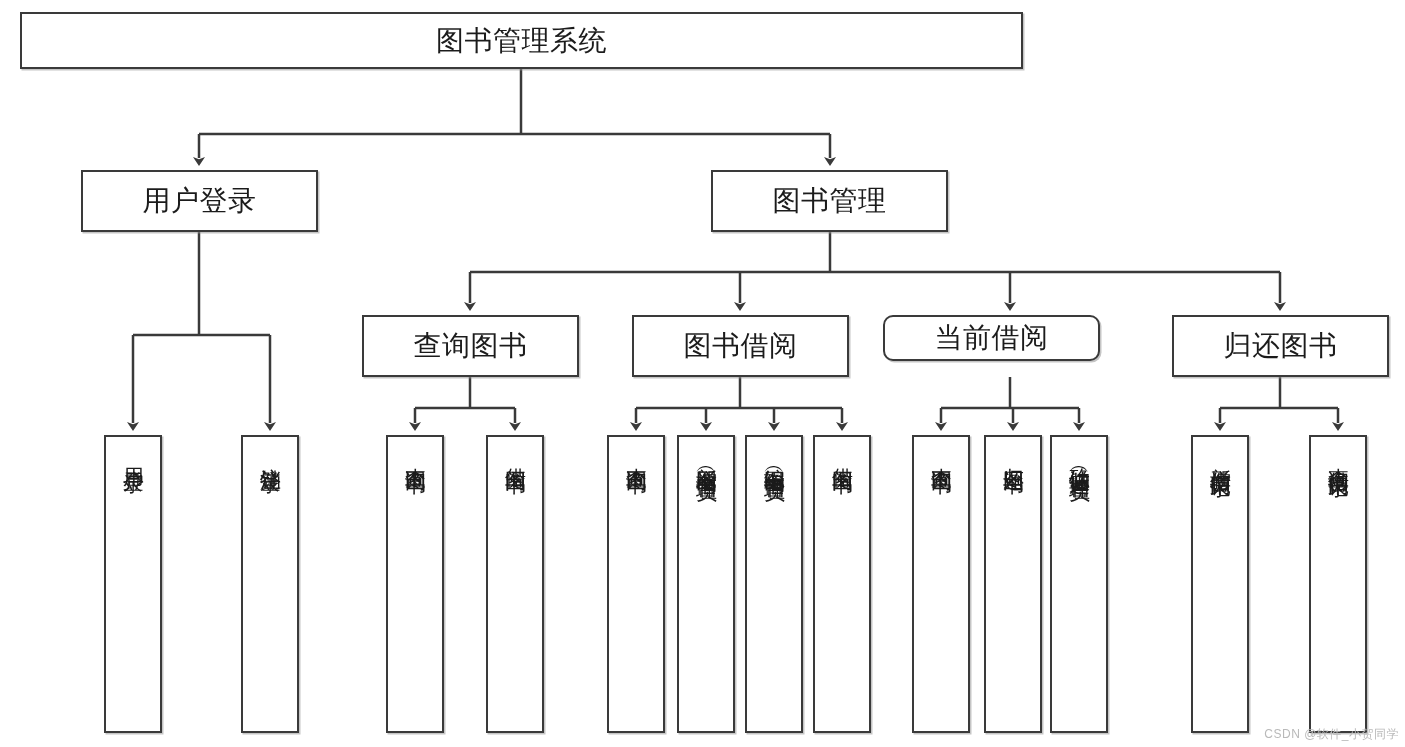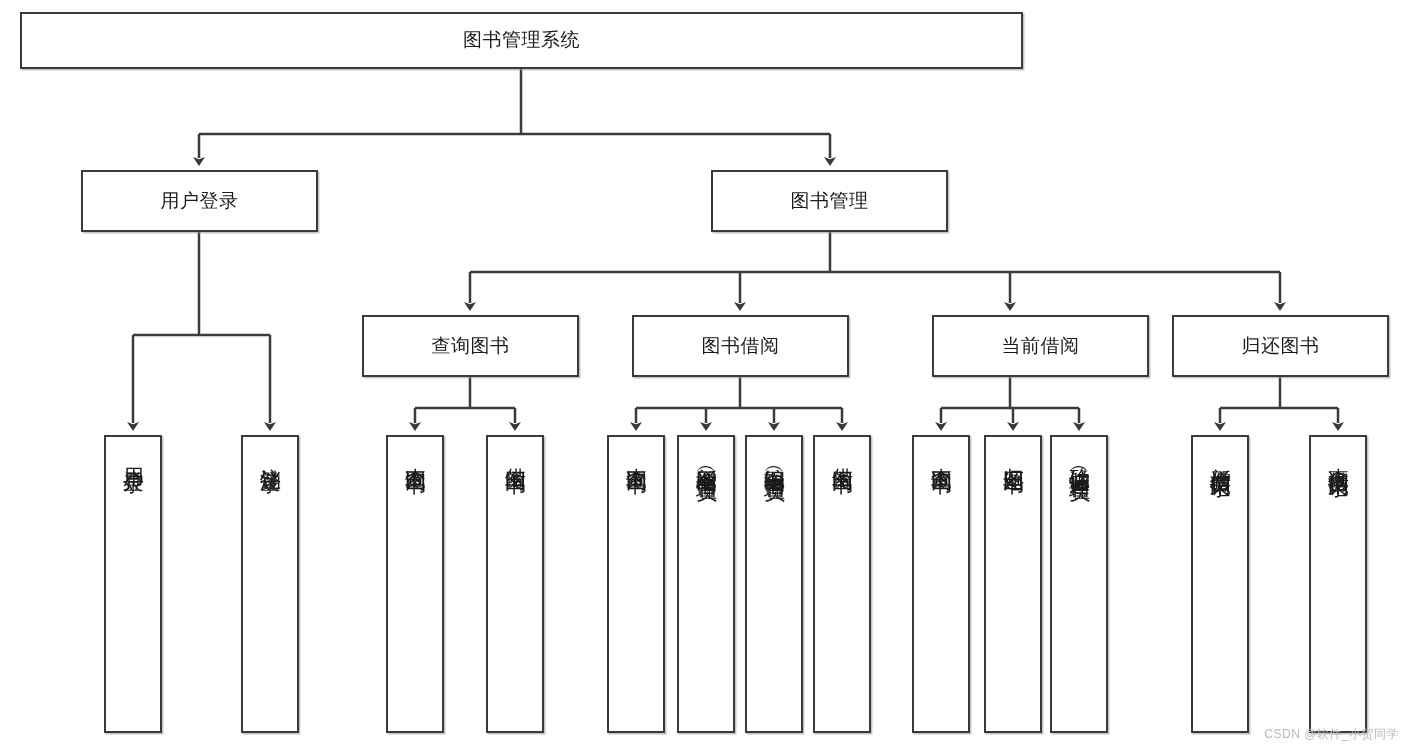--- a/index.html
+++ b/index.html
@@ -31,21 +31,21 @@
     box-sizing: border-box;
     background: #ffffff;
     border: 2.5px solid #3a3a3a;
     display: flex;
     align-items: center;
     justify-content: center;
     box-shadow: 1.5px 1.5px 0 rgba(150,150,150,0.55);
   }
   .node .label {
     color: #1b1b1b;
-    font-size: 19px;
+    font-size: 28px;
     line-height: 1.18;
     letter-spacing: 0.5px;
     white-space: nowrap;
   }
   .node.vertical {
     align-items: flex-start;
     justify-content: center;
     padding-top: 14px;
   }
   .node.vertical .label {
@@ -132,21 +132,21 @@
   <div class="node" id="n-l2-1" style="left: 711px; top: 170px; width: 237px; height: 62px; justify-content: center;">
     <span class="label">图书管理</span>
   </div>
 
   <div class="node" id="n-l3-0" style="left: 362px; top: 315px; width: 217px; height: 62px;">
     <span class="label">查询图书</span>
   </div>
   <div class="node" id="n-l3-1" style="left: 632px; top: 315px; width: 217px; height: 62px;">
     <span class="label">图书借阅</span>
   </div>
-  <div class="node" id="n-l3-2" style="left: 932px; top: 315px; width: 217px; height: 62px;">
+  <div class="node" id="n-l3-2" style="left: 883px; top: 315px; width: 217px; height: 46px; border-radius: 10px;">
     <span class="label">当前借阅</span>
   </div>
   <div class="node" id="n-l3-3" style="left: 1172px; top: 315px; width: 217px; height: 62px;">
     <span class="label">归还图书</span>
   </div>
 
   <div class="node vertical" id="n-leaf-0" style="left: 104px; top: 435px; width: 58px; height: 298px;">
     <span class="label">用户登录</span>
   </div>
   <div class="node vertical" id="n-leaf-1" style="left: 241px; top: 435px; width: 58px; height: 298px;">

